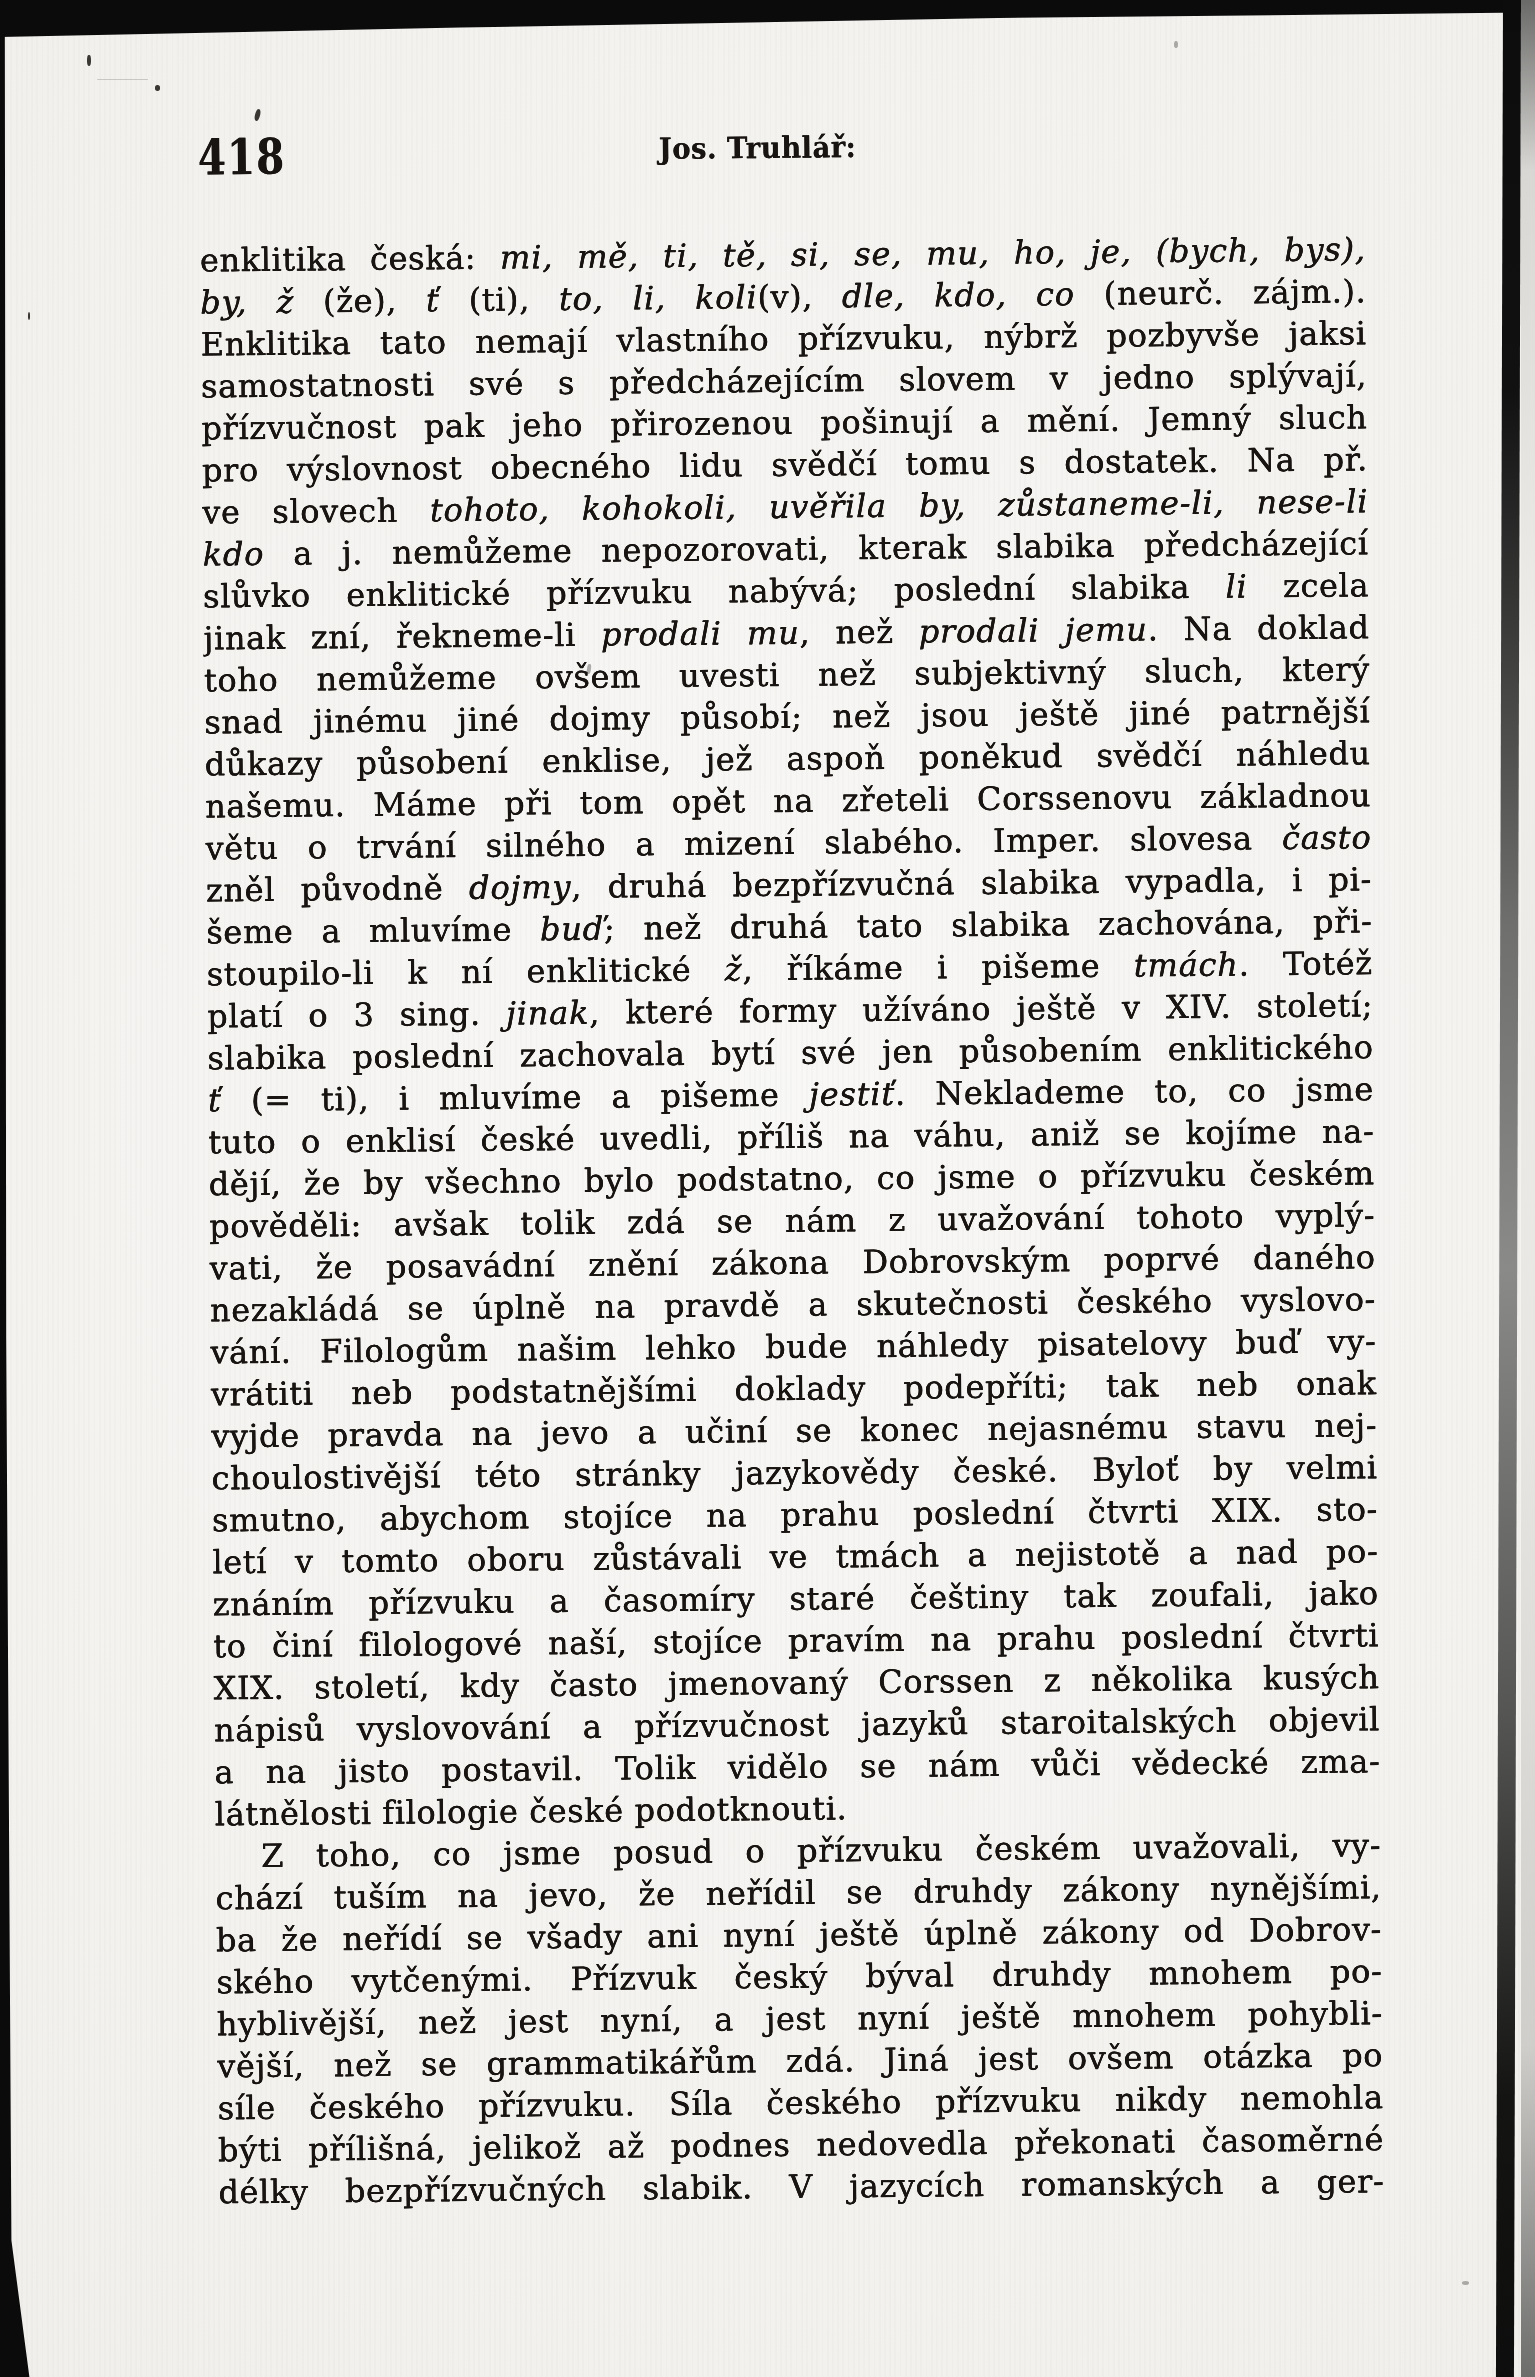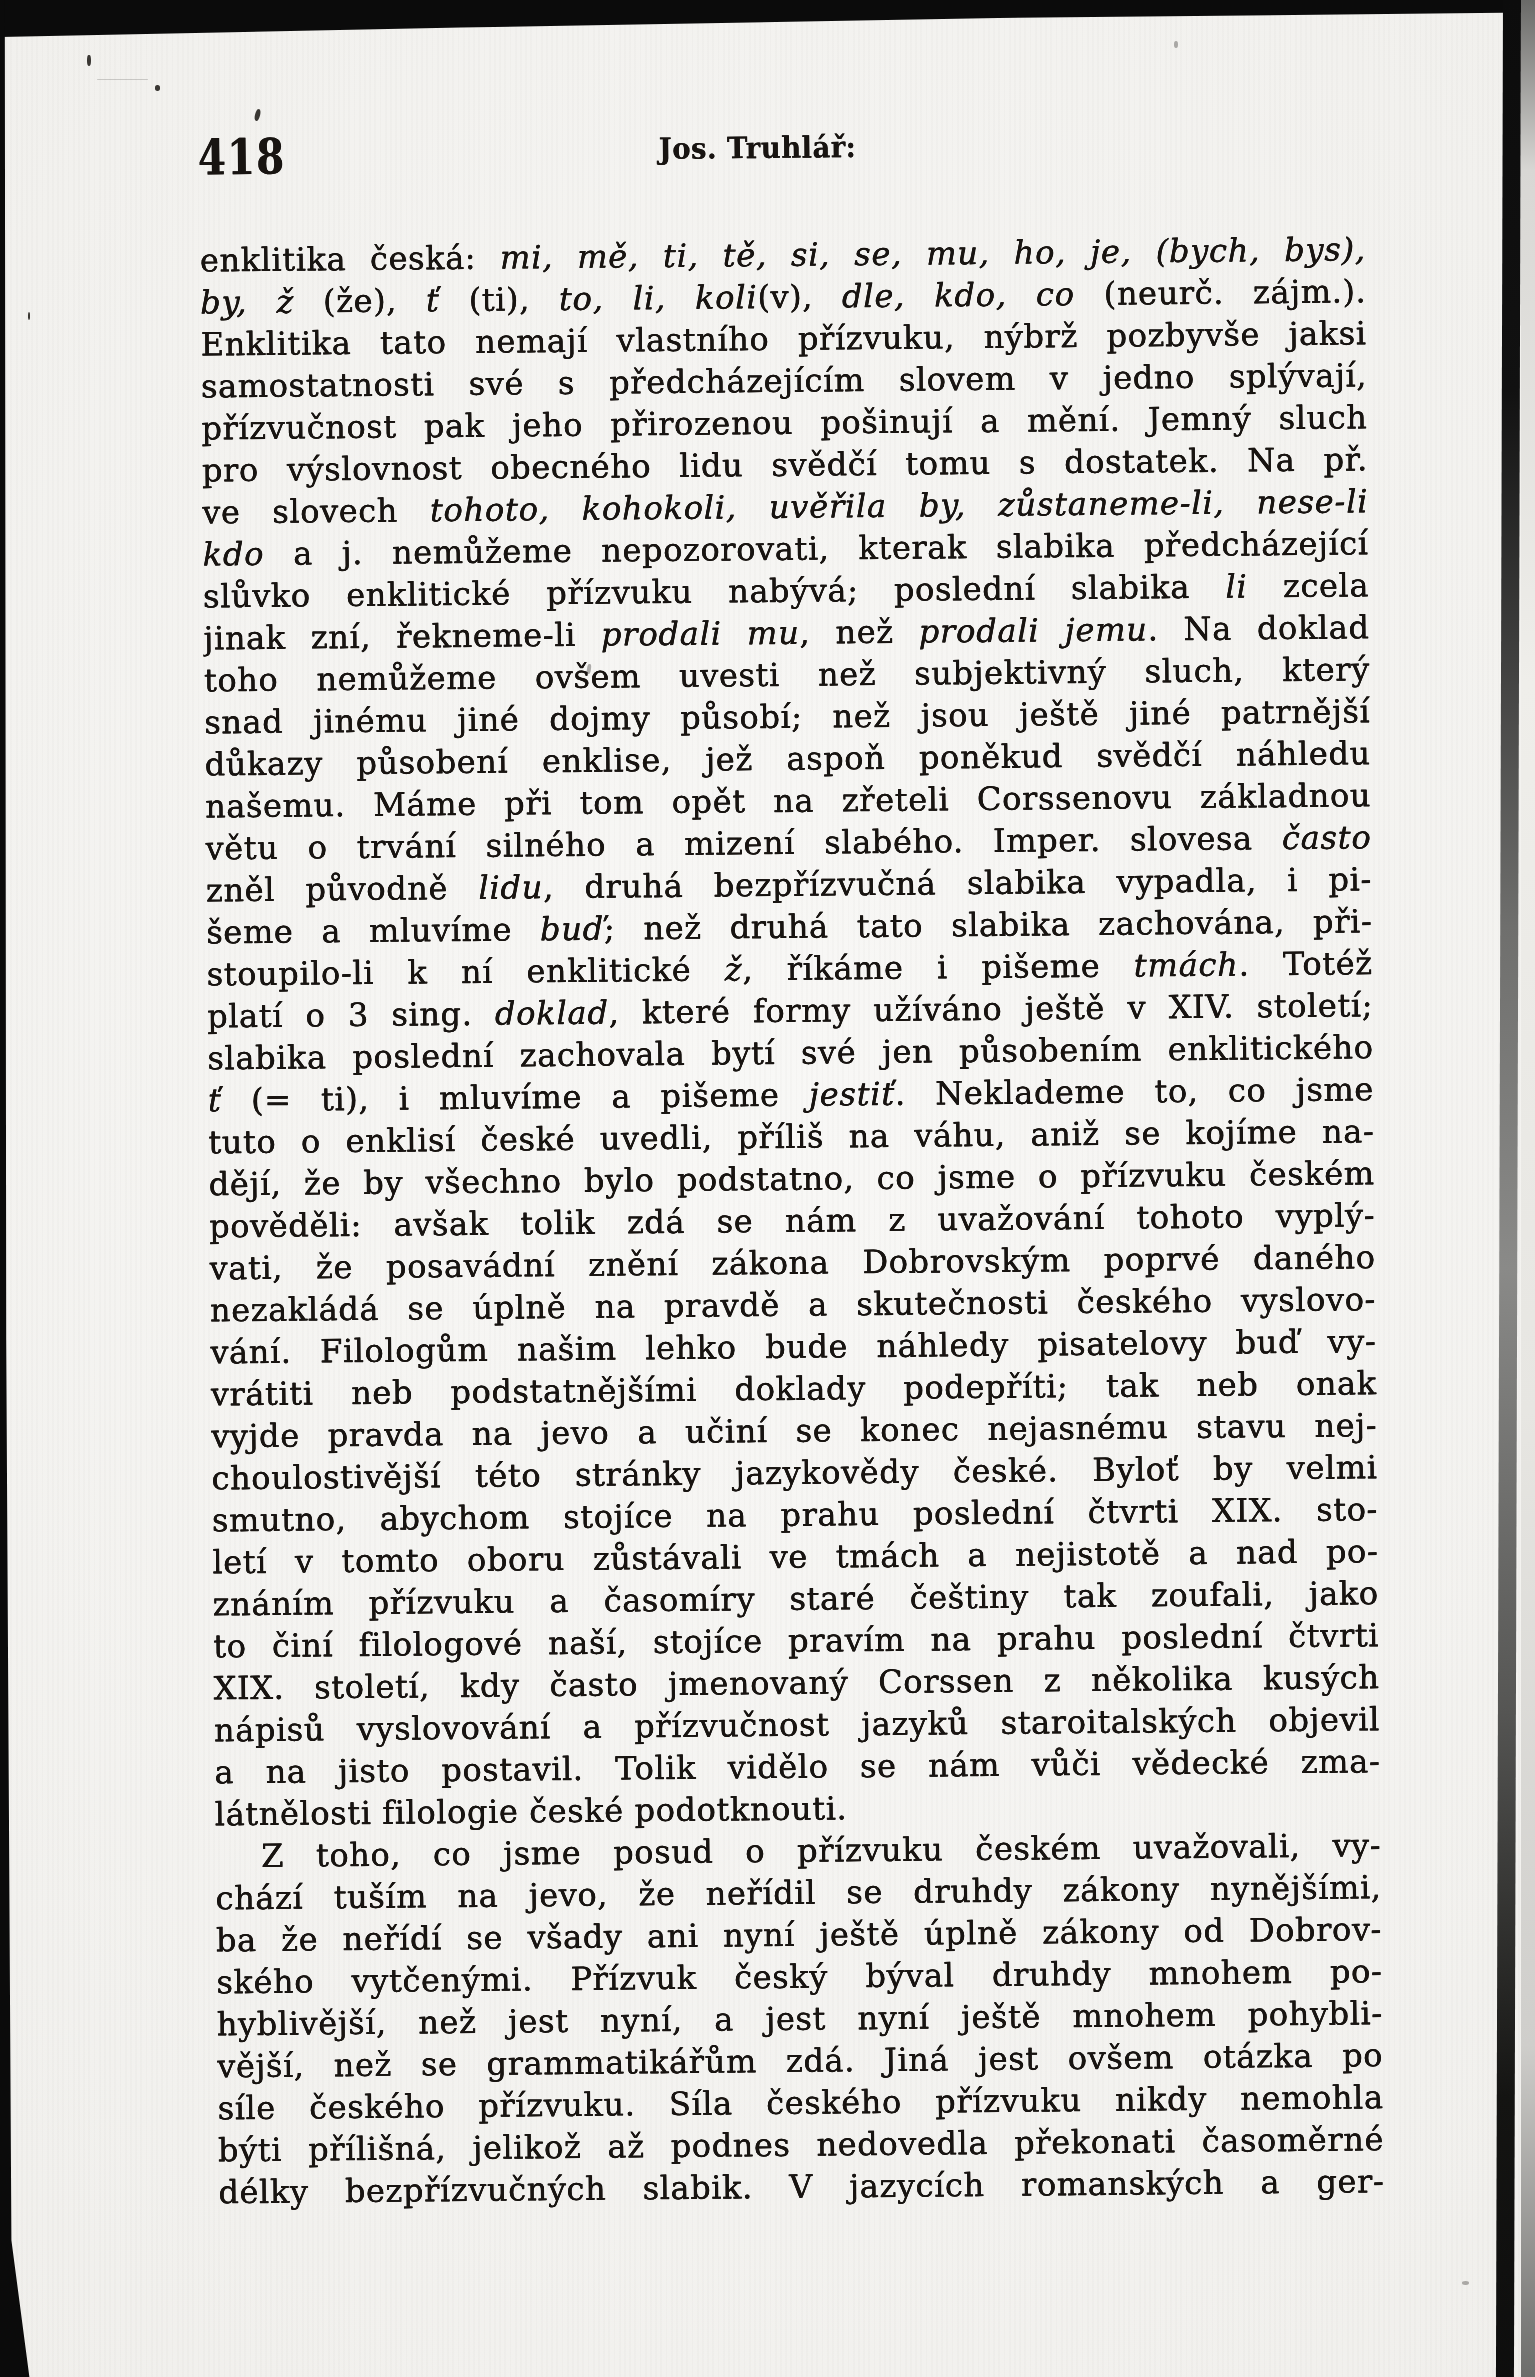--- a/index.html
+++ b/index.html
@@ -86,24 +86,24 @@
         <div class="line"><span>pro výslovnost obecného lidu svědčí tomu s dostatek. Na př.</span></div>
         <div class="line"><span>ve slovech </span><i>tohoto, kohokoli, uvěřila by, zůstaneme-li, nese-li</i></div>
         <div class="line"><i>kdo</i><span> a j. nemůžeme nepozorovati, kterak slabika předcházející</span></div>
         <div class="line"><span>slůvko enklitické přízvuku nabývá; poslední slabika </span><i>li</i><span> zcela</span></div>
         <div class="line"><span>jinak zní, řekneme-li </span><i>prodali mu</i><span>, než </span><i>prodali jemu</i><span>. Na doklad</span></div>
         <div class="line"><span>toho nemůžeme ovšem uvesti než subjektivný sluch, který</span></div>
         <div class="line"><span>snad jinému jiné dojmy působí; než jsou ještě jiné patrnější</span></div>
         <div class="line"><span>důkazy působení enklise, jež aspoň poněkud svědčí náhledu</span></div>
         <div class="line"><span>našemu. Máme při tom opět na zřeteli Corssenovu základnou</span></div>
         <div class="line"><span>větu o trvání silného a mizení slabého. Imper. slovesa </span><i>často</i></div>
-        <div class="line"><span>zněl původně </span><i>lidu</i><span>, druhá bezpřízvučná slabika vypadla, i pi-</span></div>
+        <div class="line"><span>zněl původně </span><i>dojmy</i><span>, druhá bezpřízvučná slabika vypadla, i pi-</span></div>
         <div class="line"><span>šeme a mluvíme </span><i>buď</i><span>; než druhá tato slabika zachována, při-</span></div>
         <div class="line"><span>stoupilo-li k ní enklitické </span><i>ž</i><span>, říkáme i pišeme </span><i>tmách</i><span>. Totéž</span></div>
-        <div class="line"><span>platí o 3 sing. </span><i>doklad</i><span>, které formy užíváno ještě v XIV. století;</span></div>
+        <div class="line"><span>platí o 3 sing. </span><i>jinak</i><span>, které formy užíváno ještě v XIV. století;</span></div>
         <div class="line"><span>slabika poslední zachovala bytí své jen působením enklitického</span></div>
         <div class="line"><i>ť</i><span> (= ti), i mluvíme a pišeme </span><i>jestiť</i><span>. Neklademe to, co jsme</span></div>
         <div class="line"><span>tuto o enklisí české uvedli, příliš na váhu, aniž se kojíme na-</span></div>
         <div class="line"><span>dějí, že by všechno bylo podstatno, co jsme o přízvuku českém</span></div>
         <div class="line"><span>pověděli: avšak tolik zdá se nám z uvažování tohoto vyplý-</span></div>
         <div class="line"><span>vati, že posavádní znění zákona Dobrovským poprvé daného</span></div>
         <div class="line"><span>nezakládá se úplně na pravdě a skutečnosti českého vyslovo-</span></div>
         <div class="line"><span>vání. Filologům našim lehko bude náhledy pisatelovy buď vy-</span></div>
         <div class="line"><span>vrátiti neb podstatnějšími doklady podepříti; tak neb onak</span></div>
         <div class="line"><span>vyjde pravda na jevo a učiní se konec nejasnému stavu nej-</span></div>

